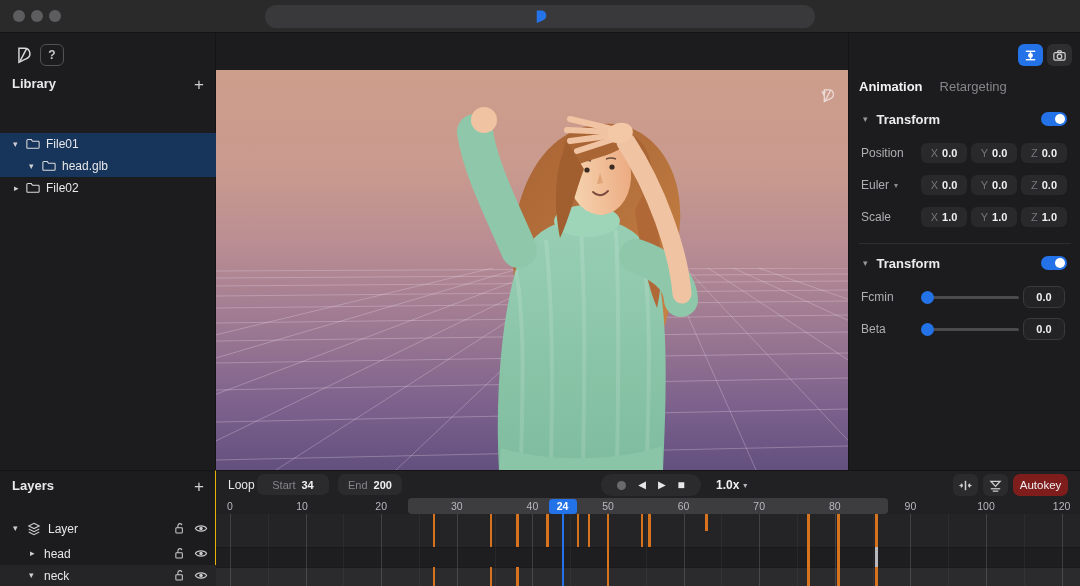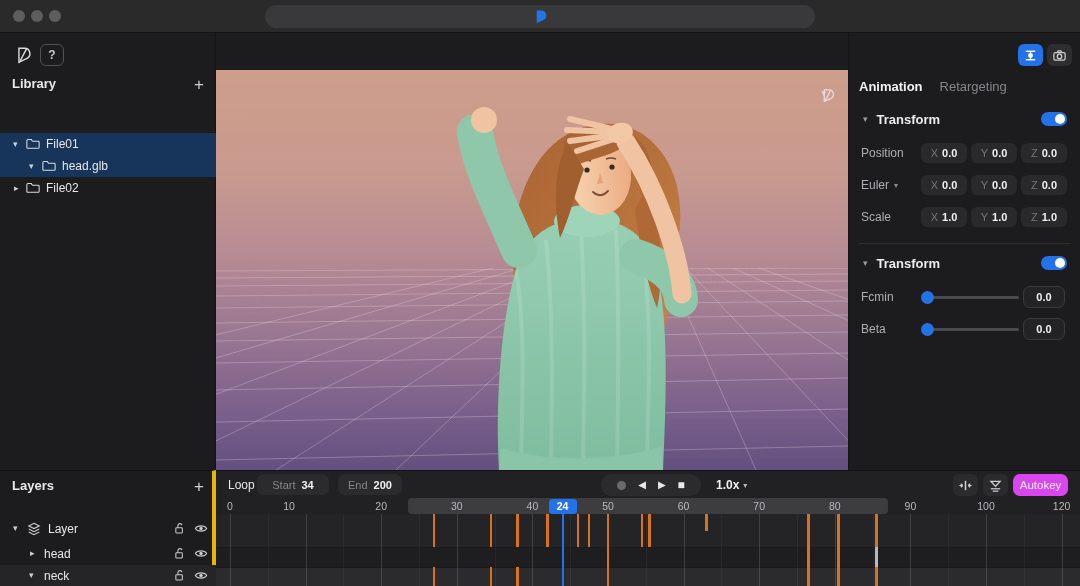--- a/index.html
+++ b/index.html
@@ -71,21 +71,21 @@
   .slider-row { position:absolute; left:0; width:232px; height:22px; }
   .slider-row .prop-label { top:4px; }
   .slider-track { position:absolute; left:74px; top:10px; width:96px; height:3px; border-radius:2px; background:#4a4a4d; }
   .slider-thumb { position:absolute; left:-2px; top:-5px; width:13px; height:13px; border-radius:50%; background:#2472e8; }
   .value-box { position:absolute; left:174px; top:0; width:42px; height:22px; border-radius:7px;
     background:#232325; border:1px solid #3a3a3d; display:flex; align-items:center; justify-content:center;
     font-size:11px; font-weight:bold; color:#f0f0f2; }
 
   
   .layers { position:absolute; left:0; top:470px; width:216px; height:116px;
-    background:#1c1c1e; border-top:1px solid #141416; border-right:4px solid #eab308; }
+    background:#1c1c1e; border-top:1px solid #141416; border-right:1px solid #eab308; }
   .layer-row { position:absolute; left:0; width:216px; height:22px; font-size:12px; color:#e8e8ea; }
   .layer-row .caret { position:absolute; font-size:9px; color:#cfcfd1; top:5px; }
   .layer-row .lbl { position:absolute; top:4px; }
   .layer-row .rowicons { position:absolute; right:8px; top:4px; display:flex; gap:8px; }
   .layer-row.selected { background:#252528; }
 
   
   .timeline { position:absolute; left:216px; top:470px; width:864px; height:116px;
     background:#212124; border-top:1px solid #141416; }
   .tl-controls { position:absolute; left:0; top:0; width:864px; height:27px; }
@@ -97,21 +97,21 @@
   .playback { position:absolute; left:385px; top:3px; width:100px; height:22px; border-radius:11px;
     background:#2b2b2e; display:flex; align-items:center; justify-content:center; gap:12px; }
   .pb-rec { width:9px; height:9px; border-radius:50%; background:#6a6a6d; }
   .pb-glyph { color:#e8e8ea; font-size:10px; line-height:10px; }
   .speed { position:absolute; left:500px; top:7px; display:flex; align-items:center; gap:4px;
     font-size:12px; color:#f0f0f2; font-weight:bold; }
   .speed .caret { font-size:8px; color:#b9b9bd; font-weight:normal; }
   .tl-iconbtn { position:absolute; top:3px; width:25px; height:22px; border-radius:6px; background:#2b2b2e;
     display:flex; align-items:center; justify-content:center; }
   .autokey { position:absolute; left:797px; top:3px; width:55px; height:22px; border-radius:7px;
-    background:#d946ef; display:flex; align-items:center; justify-content:center; font-size:11.5px; color:#f0f0f2; }
+    background:#7f1d1d; display:flex; align-items:center; justify-content:center; font-size:11.5px; color:#f0f0f2; }
   .ruler { position:absolute; left:0; top:27px; width:864px; height:16px; }
   .ruler-band { position:absolute; top:0; height:16px; border-radius:4px; background:#3d3d40; }
   .ruler-num { position:absolute; top:2px; transform:translateX(-50%); font-size:10.5px; color:#b8b8bc; }
   .tracks { position:absolute; left:0; top:43px; width:864px; height:73px; }
   .trk { position:absolute; left:0; width:864px; }
   .trk-layer { top:0; height:33px; background:#242427; }
   .trk-head  { top:33px; height:20px; background:#1e1e20; border-top:1px solid #19191b; }
   .trk-neck  { top:53px; height:20px; background:#2b2b2e; border-top:1px solid #19191b; }
   .grid-overlay { position:absolute; left:0; top:0; width:864px; height:73px;
     background:
@@ -500,21 +500,21 @@
         <line x1="5" y1="14" x2="11" y2="14" stroke="#d0d0d2" stroke-width="1.3"></line>
       </svg>
     </div>
     <div class="autokey">Autokey</div>
   </div>
 
   <div class="ruler">
     <div class="ruler-band" id="rulerBand" style="left: 191.66px; width: 480.06px;"></div>
     <div id="rulerNums">
         <span class="ruler-num" style="left: 14px;">0</span>
-        <span class="ruler-num" style="left: 73px;">10</span>
+        <span class="ruler-num" style="left: 86px;">10</span>
         <span class="ruler-num" style="left: 165.2px;">20</span>
         <span class="ruler-num" style="left: 240.8px;">30</span>
         <span class="ruler-num" style="left: 316.4px;">40</span>
         <span class="ruler-num" style="left: 392px;">50</span>
         <span class="ruler-num" style="left: 467.6px;">60</span>
         <span class="ruler-num" style="left: 543.2px;">70</span>
         <span class="ruler-num" style="left: 618.8px;">80</span>
         <span class="ruler-num" style="left: 694.4px;">90</span>
         <span class="ruler-num" style="left: 770px;">100</span>
         <span class="ruler-num" style="left: 845.6px;">120</span>

